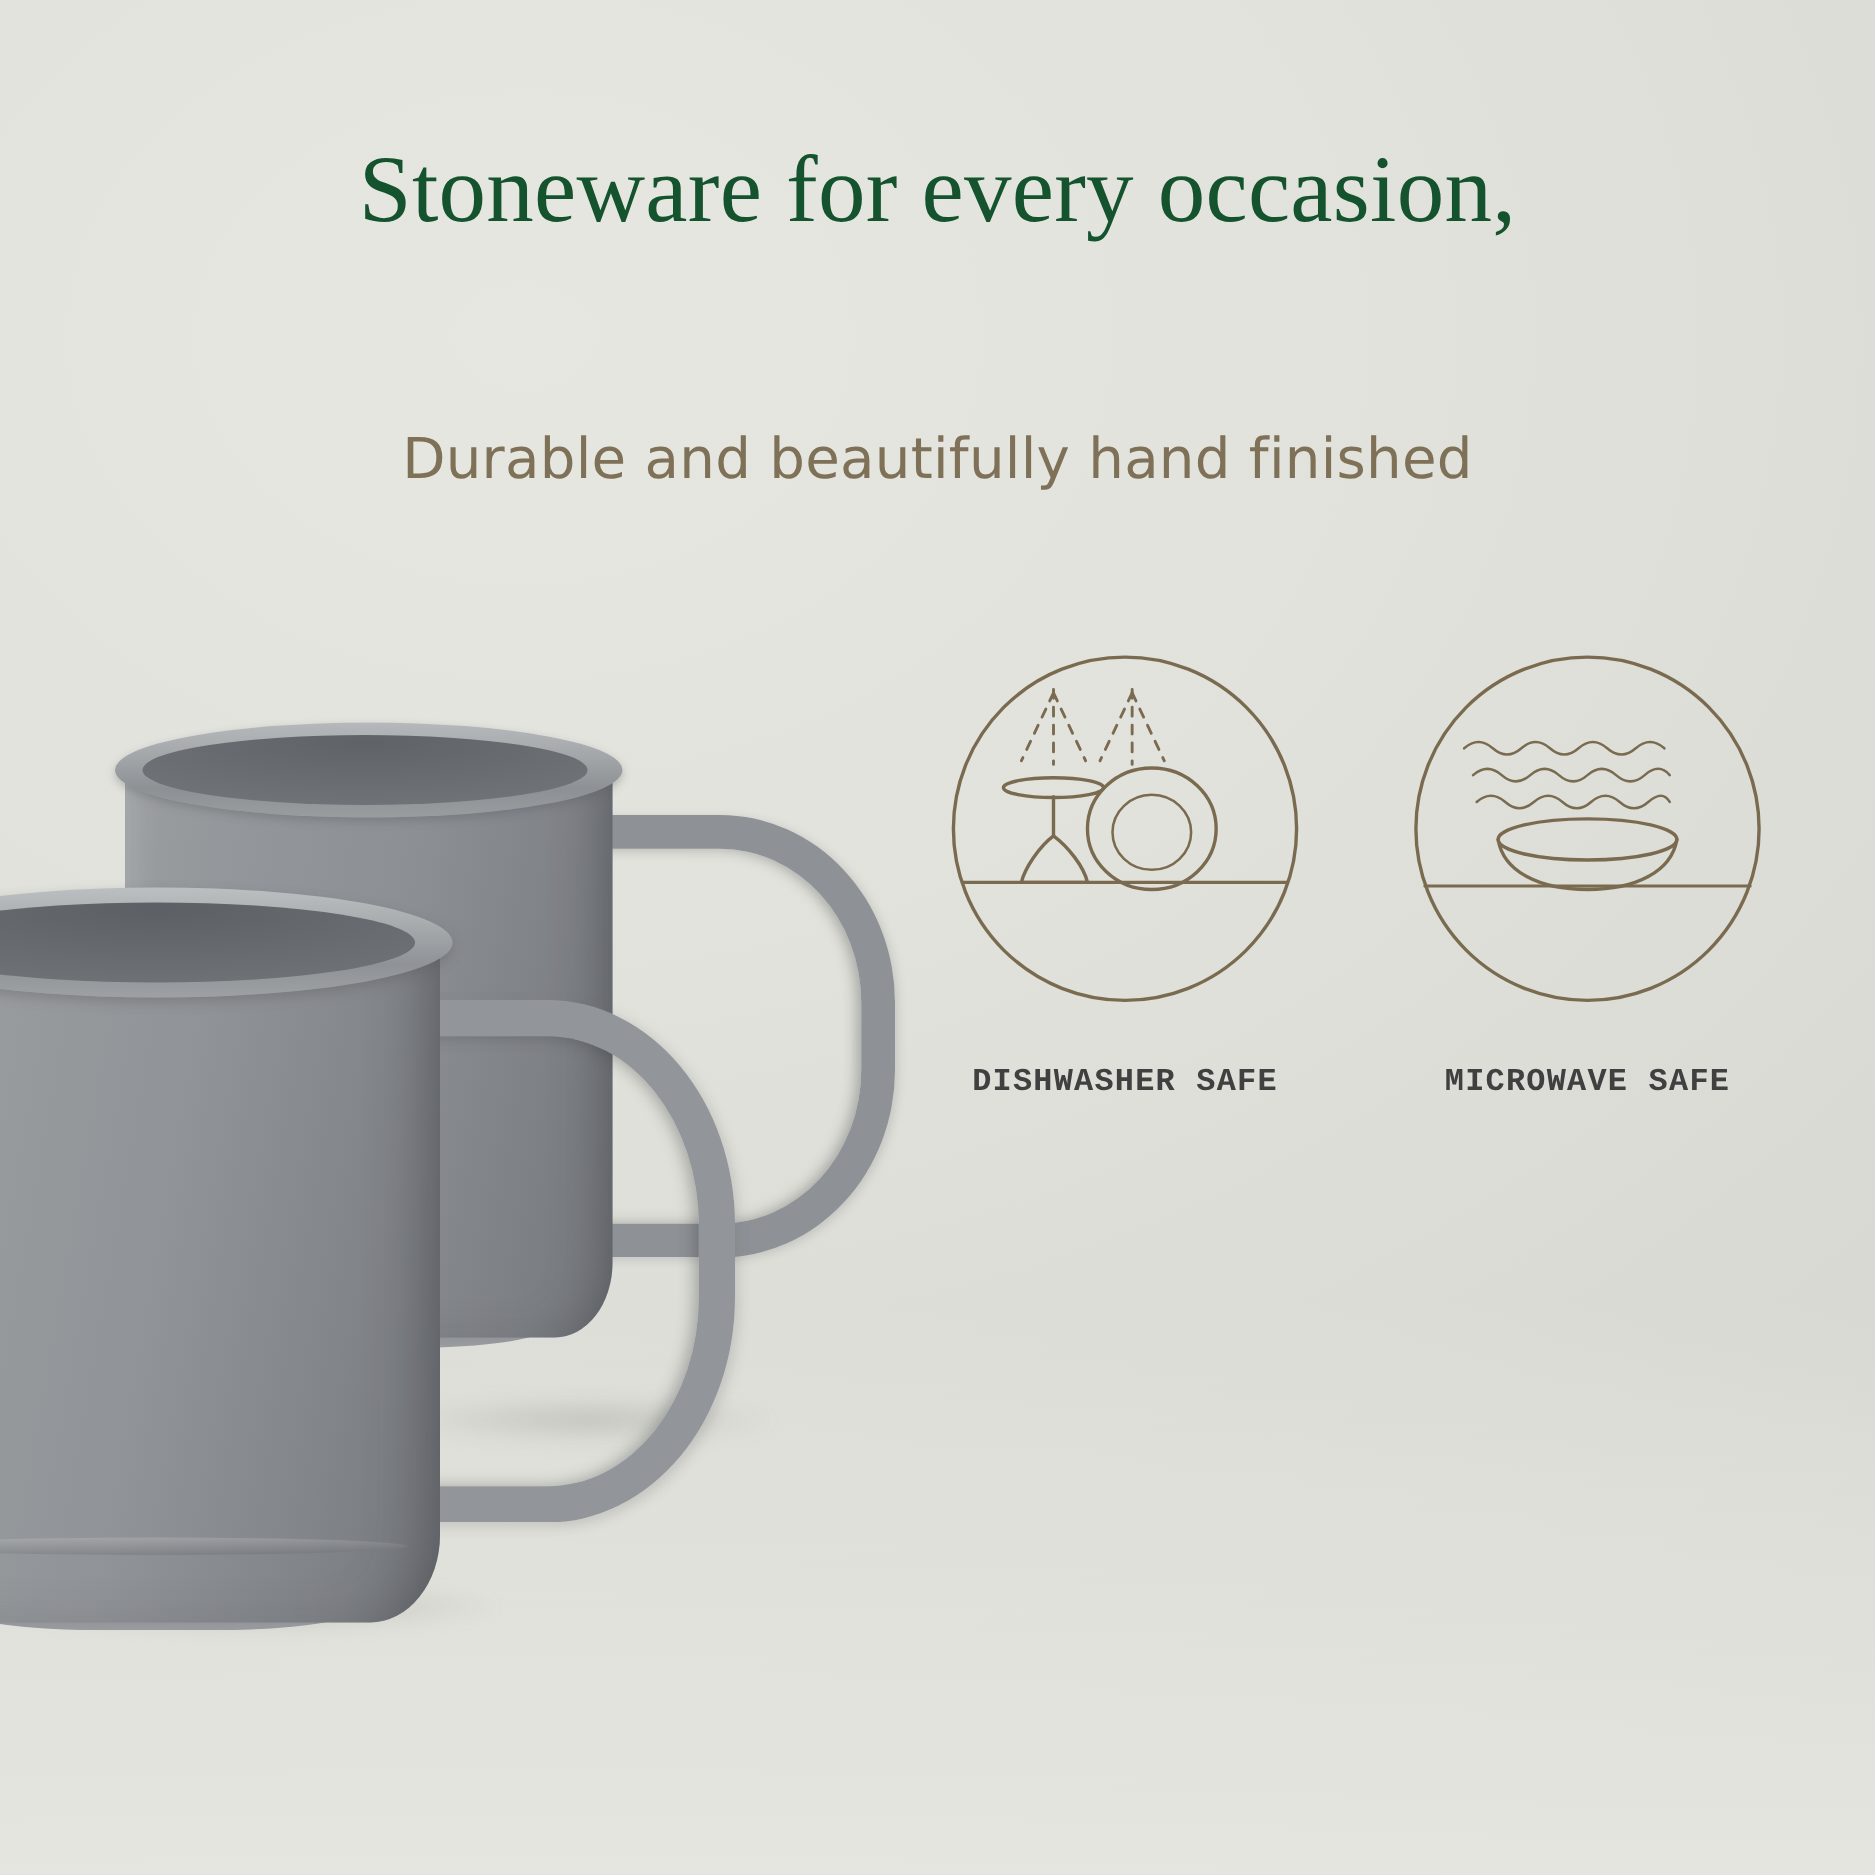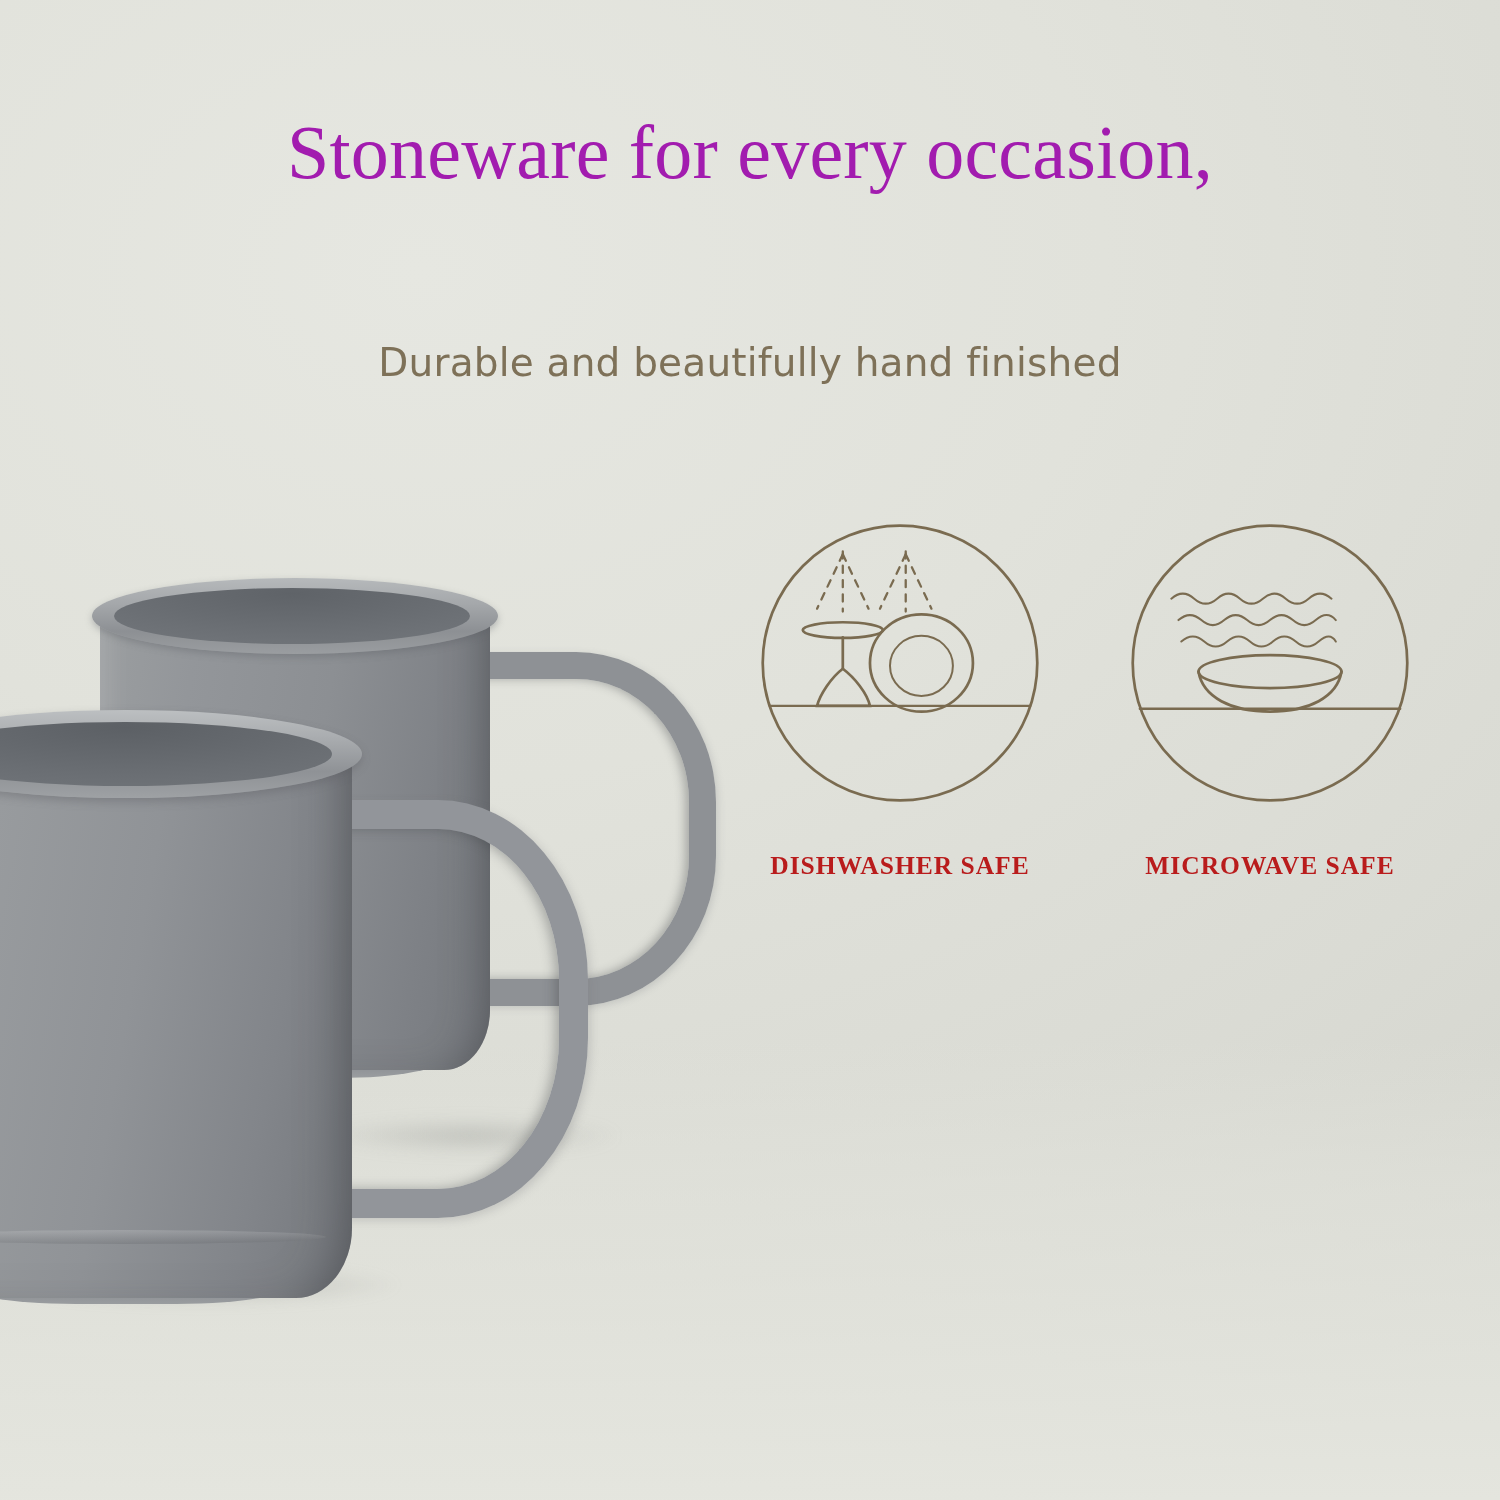--- a/index.html
+++ b/index.html
@@ -20,33 +20,33 @@
   }
   .bg-surface{
     position:absolute;left:0;right:0;top:1040px;height:460px;
     background:linear-gradient(180deg,rgba(222,223,216,0) 0%,rgba(226,227,220,.55) 30%,rgba(231,232,225,.85) 100%);
   }
 
   
   .headline{
     position:absolute;left:0;right:0;top:108px;
     text-align:center;
-    color:#a21caf;
+    color:#14532d;
     font-family:"Liberation Serif","DejaVu Serif",serif;
     font-size:76px;
     line-height:1.16;
     font-weight:400;
     letter-spacing:.2px;
   }
   .subhead{
     position:absolute;left:0;right:0;top:340px;
     text-align:center;
     color:#7e7158;
     font-family:"DejaVu Sans","Liberation Sans",sans-serif;
-    font-size:39px;
+    font-size:45px;
     font-weight:400;
     letter-spacing:.2px;
   }
 
   
   .mugs{position:absolute;left:-40px;top:520px;width:760px;height:820px;}
 
   .mug{position:absolute;}
 
   
@@ -134,22 +134,22 @@
     display:grid;
     grid-template-columns:1fr 1fr;
     grid-template-rows:1fr 1fr;
     column-gap:10px;row-gap:4px;
   }
   .badge{display:flex;flex-direction:column;align-items:center;}
   .badge .disc{width:286px;height:286px;}
   .badge .cap{
     margin-top:44px;
     text-align:left;
-    color:#b91c1c;
-    font-family:Liberation Serif, serif;
+    color:#404040;
+    font-family:Liberation Mono, monospace;
     font-size:25.5px;
     font-weight:bold;
     letter-spacing:1.0px;
     line-height:1.28;
     white-space:pre-line;
   }
   svg{display:block;overflow:visible;}
 </style>
 </head>
 <body>

